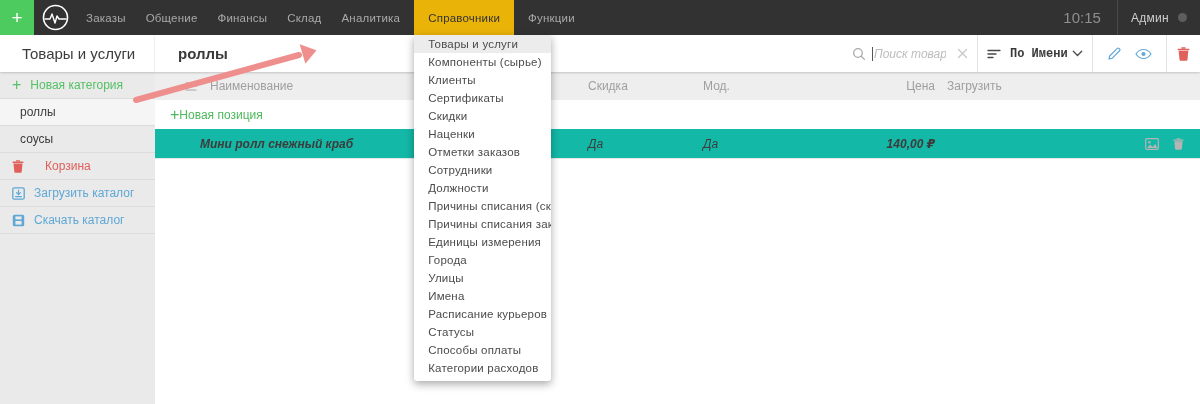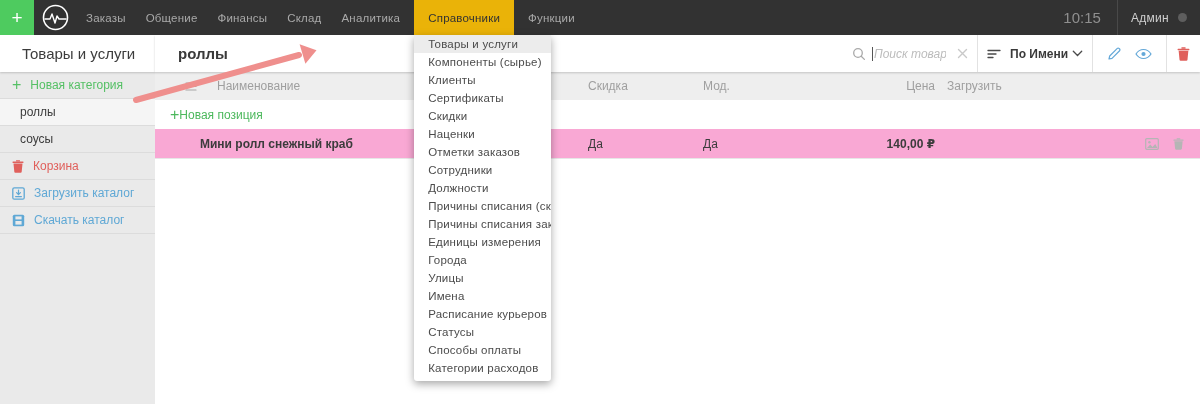--- a/index.html
+++ b/index.html
@@ -35,65 +35,65 @@
   
   .sidebar { width:155px; background:#eaeaea; display:flex; flex-direction:column; }
   .sb-title { height:37px; background:#fff; line-height:37px; padding-left:22px; font-size:15px;
               color:#3c3c3c; box-shadow:0 1px 2px rgba(0,0,0,.18); position:relative; z-index:2; }
   .sb-item { height:27px; display:flex; align-items:center; padding-left:12px; font-size:12px;
              border-bottom:1px solid #dcdcdc; cursor:pointer; background:#eaeaea; }
   .sb-item .lbl { margin-left:9px; }
   .sb-item.cat { padding-left:20px; color:#3c3c3c; }
   .sb-item.cat.selected { background:#f5f5f5; }
   .sb-item.green { color:#55c065; }
-  .sb-item.red { color:#e0605c; }
+  .sb-item.red { color:#e0605c;gap:12px; }
   .sb-item.blue { color:#5fa8d5; }
   .sb-plus { font-size:16px; font-weight:400; line-height:1; }
   .sb-fill { flex:1; }
 
   
   .content { flex:1; display:flex; flex-direction:column; background:#fff; }
   .content-header { height:37px; background:#fff; display:flex; align-items:stretch;
                     box-shadow:0 1px 2px rgba(0,0,0,.18); position:relative; z-index:2; }
   .page-title { font-size:15px; font-weight:700; color:#3a3a3a; line-height:37px; padding-left:23px; }
   .controls { margin-left:auto; display:flex; align-items:stretch; }
   .search { width:135px; display:flex; align-items:center; padding-left:10px; }
   .caret { width:1px; height:14px; background:#555; margin:0 1px 0 6px; }
   .search input { border:0; outline:0; width:72px; font-size:12px; font-style:italic; color:#555;
                   font-family:"Liberation Sans","DejaVu Sans",sans-serif; background:transparent; }
   .search input::placeholder { color:#bcbcbc; font-style:italic; }
   .clear-x { margin-left:auto; margin-right:9px; cursor:pointer; display:flex; align-items:center; }
   .sortsel { width:115px; border-left:1px solid #e2e2e2; display:flex; align-items:center;
-             padding:16px 9px; cursor:pointer; }
+             padding:16px 9px; cursor:pointer;font-family:Liberation Mono, monospace; }
   .sort-label { font-size:12px; font-weight:700; color:#3a3a3a; margin-left:9px; }
   .sortsel .chev { margin-left:auto; }
   .iconbtns { width:74px; border-left:1px solid #e2e2e2; display:flex; align-items:center;
               justify-content:space-evenly; }
   .trashbtn { width:34px; border-left:1px solid #e2e2e2; display:flex; align-items:center;
               justify-content:center; cursor:pointer; }
   .icon-btn { cursor:pointer; display:flex; align-items:center; }
 
   
   .cols { display:flex; align-items:center; }
   .c-name { width:360px; display:flex; align-items:center; }
   .c-unit { width:73px; }
   .c-disc { width:115px; }
   .c-mod  { width:147px; }
   .c-price{ width:85px; text-align:right; }
   .c-desc { width:88px; margin-left:12px; }
   .c-icons{ flex:1; display:flex; align-items:center; justify-content:flex-end; gap:14px; padding-right:16px; }
   .thead { height:28px; background:#eee; font-size:12px; color:#9f9f9f; }
   .thead .c-name .burger { margin-left:30px; }
-  .thead .c-name .hlbl { margin-left:20px; }
+  .thead .c-name .hlbl { margin-left:13px; }
   .new-row { height:29px; background:#fff; display:flex; align-items:center; font-size:12px;
              color:#4cb85c; cursor:pointer; }
   .new-row .np-plus { margin-left:15px; font-size:16px; }
   .new-row .lbl { }
-  .trow { height:30px; background:#f9a8d4; border-bottom:1px solid #e7e7e7; font-size:12px;
-          color:#3c3c3c; cursor:pointer; }
+  .trow { height:30px; background:#14b8a6; border-bottom:1px solid #e7e7e7; font-size:12px;
+          color:#3c3c3c; cursor:pointer;font-style:italic; }
   .trow .c-name { padding-left:45px; font-weight:700; }
   .trow .c-price { font-weight:700; }
 
   
   .arrow-overlay { position:absolute; left:0; top:0; width:1200px; height:404px;
                    pointer-events:none; z-index:50; }
 </style>
 </head>
 <body>
 

